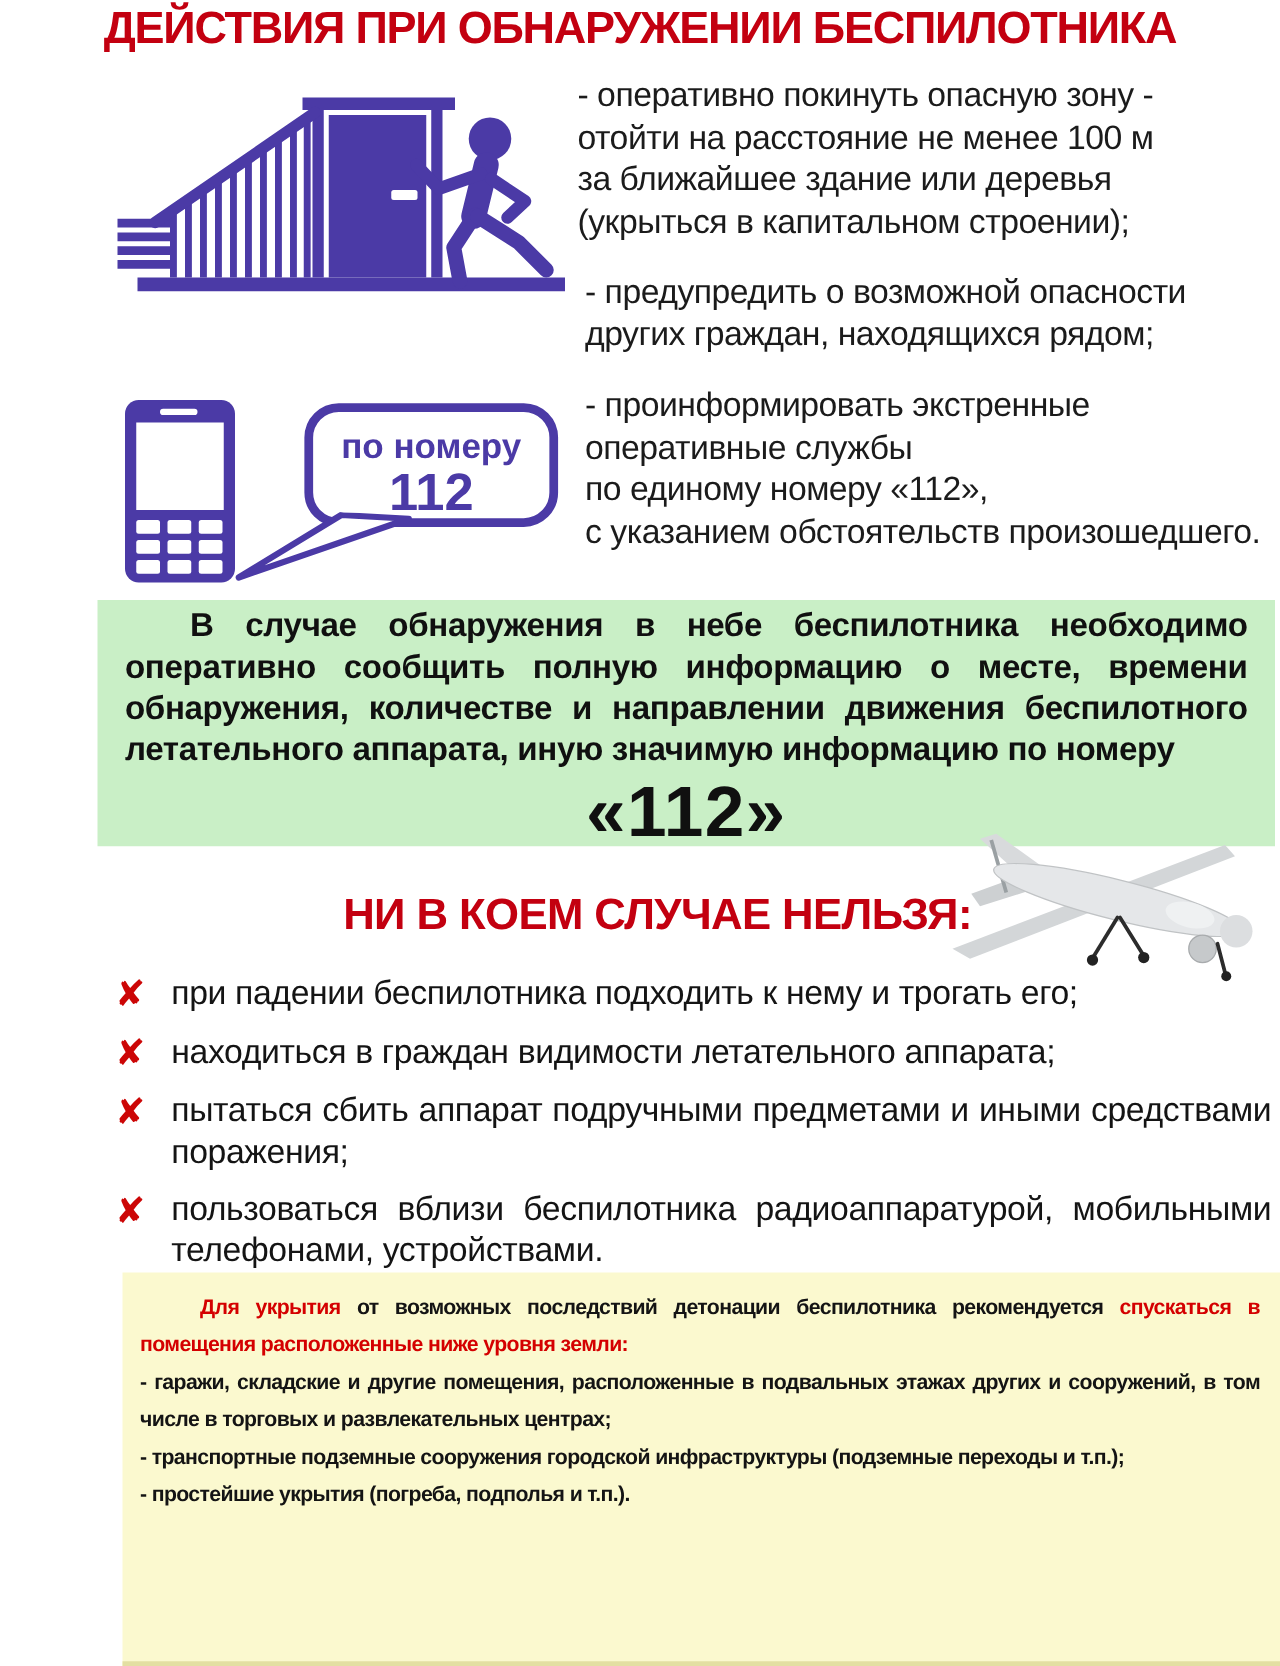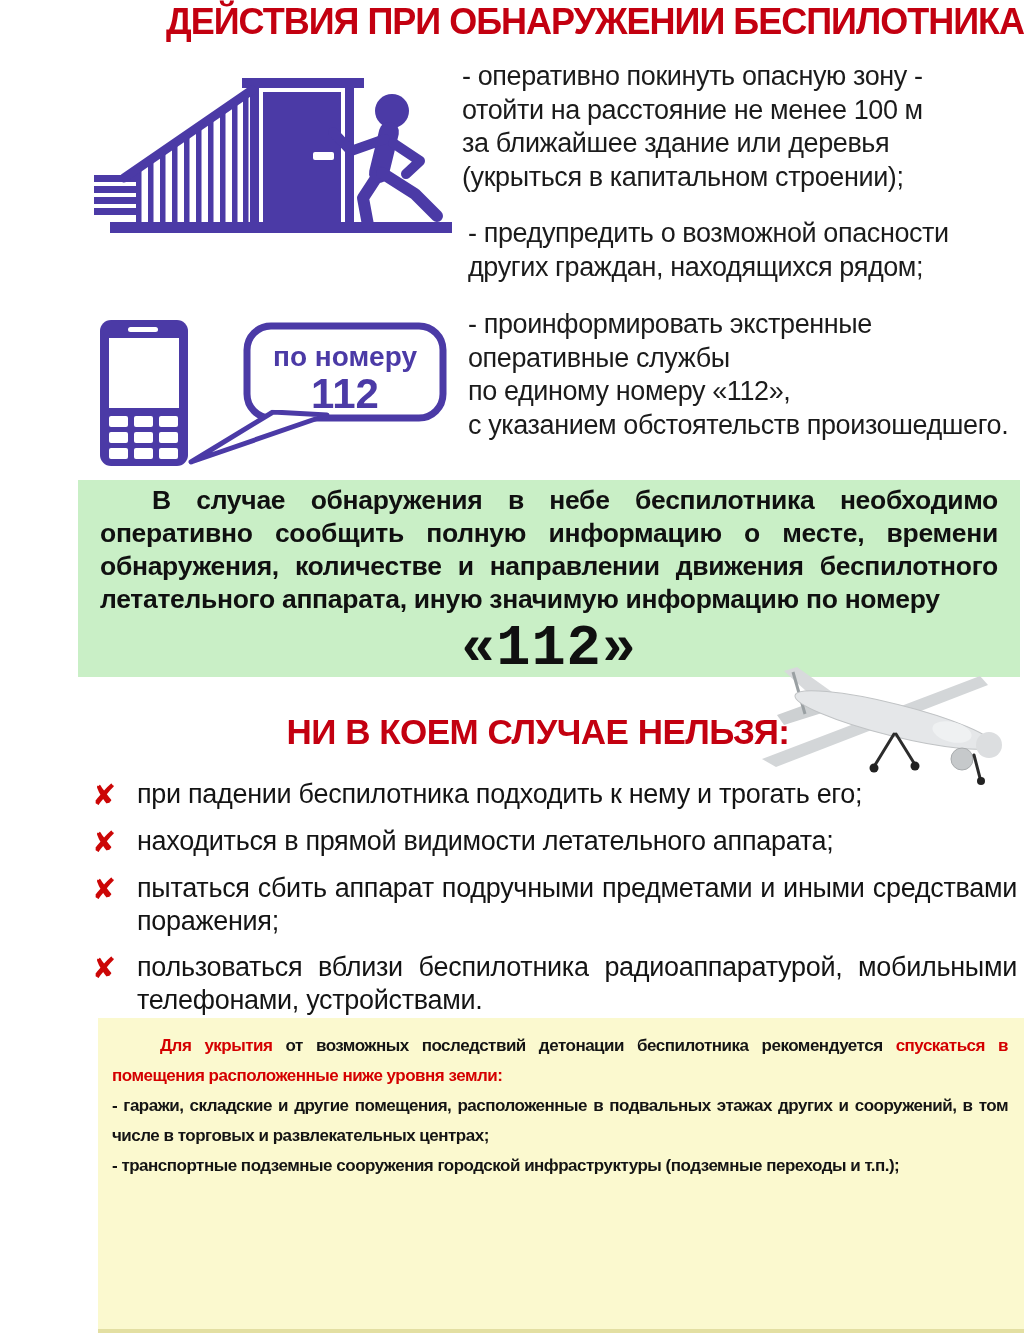--- a/index.html
+++ b/index.html
@@ -1,21 +1,21 @@
 <!DOCTYPE html>
 <html><head>
 <meta charset="utf-8">
 <style>
   html,body{margin:0;padding:0;background:#ffffff;}
   .poster{
     position:relative;width:1024px;height:1333px;background:#ffffff;overflow:hidden;
     font-family:"Liberation Sans",sans-serif;color:#1a1a1a;
   }
   .title{
-    position:absolute;top:0px;left:0;width:1024px;text-align:right;
+    position:absolute;top:0px;left:0;width:1024px;text-align:center;
     font-size:36px;font-weight:bold;color:#c30010;letter-spacing:-1px;line-height:44px;
   }
   .icon-wrap{position:absolute;}
   .sec-text{
     position:absolute;font-size:27px;line-height:33.5px;letter-spacing:-0.4px;
     color:#1b1b1b;white-space:pre-line;width:562px;
   }
   #txt-evacuate{left:462px;top:60px;}
   #txt-warn{left:468px;top:217px;}
   #txt-inform{left:468px;top:308px;}
@@ -23,24 +23,24 @@
   .green-box{
     position:absolute;left:78px;top:480px;width:942px;height:197px;
     background:#c9efc6;box-sizing:border-box;padding:4px 22px 0 22px;
   }
   .green-text{
     font-size:26.5px;font-weight:bold;line-height:33px;color:#101010;
     text-align:justify;text-indent:52px;letter-spacing:-0.3px;
   }
   .green-num{
     text-align:center;font-size:57px;font-weight:bold;color:#101010;
-    margin-top:1px;letter-spacing:1px;font-family:Liberation Mono, monospace;
+    margin-top:1px;letter-spacing:1px;
   }
   .heading2{
-    position:absolute;top:712px;left:56px;width:964px;text-align:center;
+    position:absolute;top:712px;left:44px;width:964px;text-align:center;
     font-size:35px;font-weight:bold;color:#c30010;letter-spacing:-0.5px;
   }
   .drone{position:absolute;right:0;top:662px;}
 
   .xlist{position:absolute;left:92px;top:778px;width:925px;}
   .xrow{display:flex;gap:17px;margin-bottom:13px;align-items:flex-start;}
   .xmark{
     flex:0 0 28px;color:#cc0606;font-weight:bold;font-size:29px;line-height:34px;
     font-family:"DejaVu Sans",sans-serif;
   }
@@ -168,33 +168,34 @@
     </svg>
   </div>
 
   <div class="xlist">
     <div class="xrow">
       <span class="xmark">✘</span>
       <span class="xtext">при падении беспилотника подходить к нему и трогать его;</span>
     </div>
     <div class="xrow">
       <span class="xmark">✘</span>
-      <span class="xtext">находиться в прямой видимости летательного аппарата;</span>
+      <span class="xtext">находиться в граждан видимости летательного аппарата;</span>
     </div>
     <div class="xrow">
       <span class="xmark">✘</span>
       <span class="xtext">пытаться сбить аппарат подручными предметами и иными средствами поражения;</span>
     </div>
     <div class="xrow">
       <span class="xmark">✘</span>
       <span class="xtext">пользоваться вблизи беспилотника радиоаппаратурой, мобильными телефонами, устройствами.</span>
     </div>
   </div>
 
   <div class="yellow-box">
     <div class="y-lead">
       <span class="y-red">Для укрытия</span><span> от возможных последствий детонации беспилотника рекомендуется </span><span class="y-red">спускаться в помещения расположенные ниже уровня земли:</span>
     </div>
     <div class="y-item">- гаражи, складские и другие помещения, расположенные в подвальных этажах других и сооружений, в том числе в торговых и развлекательных центрах;</div>
     <div class="y-item">- транспортные подземные сооружения городской инфраструктуры (подземные переходы и т.п.);</div>
+    <div class="y-item">- простейшие укрытия (погреба, подполья и т.п.).</div>
   </div>
 
 </div>
 
 </body></html>

